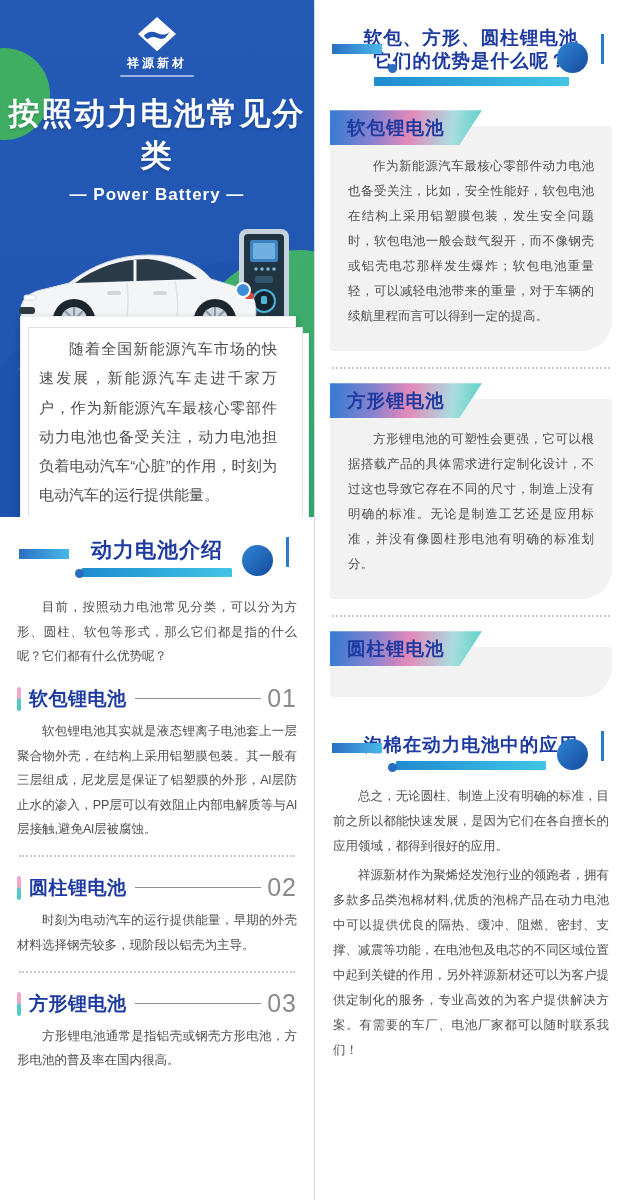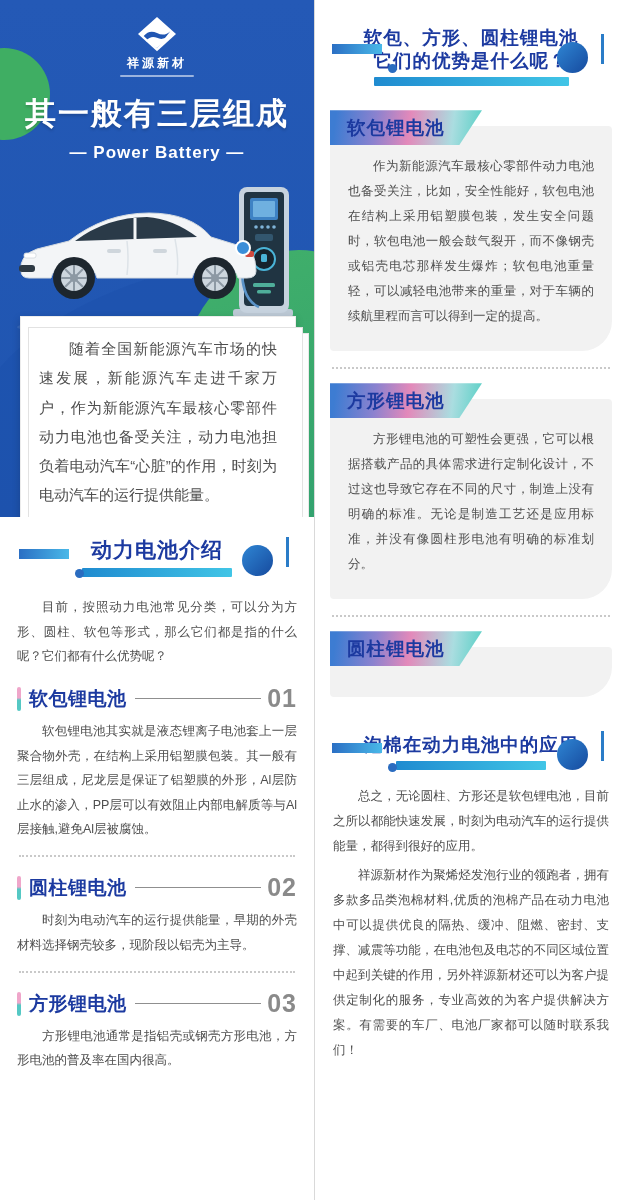--- a/index.html
+++ b/index.html
@@ -59,21 +59,21 @@
 
   
   .left-body { padding:6px 17px 0; }
   .intro-para { font-size:12.5px; line-height:1.95; text-align:justify; text-indent:2em; margin-top:8px; }
 
   .sub-head { display:flex; align-items:center; margin-top:16px; }
   .sub-tick { width:4px; height:24px; border-radius:2px; margin-right:8px;
               background:linear-gradient(180deg,#efa6ca 0%,#efa6ca 45%,#55c8c4 55%,#55c8c4 100%); }
   .sub-title { color:#1c3aa0; font-size:19px; font-weight:bold; letter-spacing:.5px; }
   .sub-line { flex:1; border-top:1px solid #8f8f8f; margin:0 6px 0 8px; }
-  .sub-num { font-size:25px; color:#8a8a8a; font-weight:700; letter-spacing:1px; }
+  .sub-num { font-size:25px; color:#8a8a8a; font-weight:400; letter-spacing:1px; }
   .item-para { font-size:12.5px; line-height:1.95; text-align:justify; text-indent:2em; margin-top:6px; }
   .dotted { border-top:2px dotted #c9c9c9; margin:14px 2px 0; }
 
   
   .right-inner { padding:12px 16px 0 15px; }
   .adv-card { position:relative; background:#f2f2f2; border-radius:0 4px 30px 4px;
               padding:28px 18px 22px; margin-top:30px; }
   .banner { position:absolute; left:0; top:-16px; height:35px; width:152px; padding-left:17px;
             display:flex; align-items:center;
             clip-path:polygon(0 0,100% 0,85% 100%,0 100%);
@@ -102,21 +102,21 @@
         <div class="brand">
           <svg class="logo-svg" viewBox="0 0 44 40">
             <path d="M22 1 L42 19 L22 37 L2 19 Z" fill="#ffffff"></path>
             <path d="M8 21 Q14 14 22 18 Q30 22 36 16 L22 34 Z" fill="#2156b2"></path>
             <path d="M10 26 Q16 20 22 23 Q28 26 34 21 L22 34 Z" fill="#ffffff"></path>
           </svg>
           <div class="logo-text">祥源新材</div>
           <div class="logo-sub"></div>
         </div>
 
-        <div class="hero-title">其一般有三层组成</div>
+        <div class="hero-title">按照动力电池常见分类</div>
         <div class="hero-sub">— Power Battery —</div>
 
         <div class="car-wrap">
           <svg viewBox="0 0 300 172">
 
             <ellipse cx="150" cy="156" rx="140" ry="9" fill="rgba(255,255,255,0.10)"></ellipse>
 
             <g>
               <rect x="226" y="138" width="60" height="8" rx="3" fill="#bcc9d5"></rect>
               <rect x="232" y="16" width="50" height="126" rx="8" fill="#c6d2de"></rect>
@@ -253,20 +253,20 @@
 
       <div class="sec2">
         <div class="sec-head">
           <span class="deco-bar" style="top:24px"></span>
           <span class="deco-dot" style="top:44px"></span>
           <div class="sec-title small">泡棉在动力电池中的应用</div>
           <div class="underbar"></div>
           <span class="deco-circle" style="top:20px"></span>
           <span class="deco-tick" style="top:12px"></span>
         </div>
-        <p class="app-para">总之，无论圆柱、方形还是软包锂电池，目前之所以都能快速发展，时刻为电动汽车的运行提供能量，都得到很好的应用。</p>
+        <p class="app-para">总之，无论圆柱、制造上没有明确的标准，目前之所以都能快速发展，是因为它们在各自擅长的应用领域，都得到很好的应用。</p>
         <p class="app-para">祥源新材作为聚烯烃发泡行业的领跑者，拥有多款多品类泡棉材料,优质的泡棉产品在动力电池中可以提供优良的隔热、缓冲、阻燃、密封、支撑、减震等功能，在电池包及电芯的不同区域位置中起到关键的作用，另外祥源新材还可以为客户提供定制化的服务，专业高效的为客户提供解决方案。有需要的车厂、电池厂家都可以随时联系我们！</p>
 
       </div>
 
     </div>
   </div>
 </div>
 
 </body></html>

